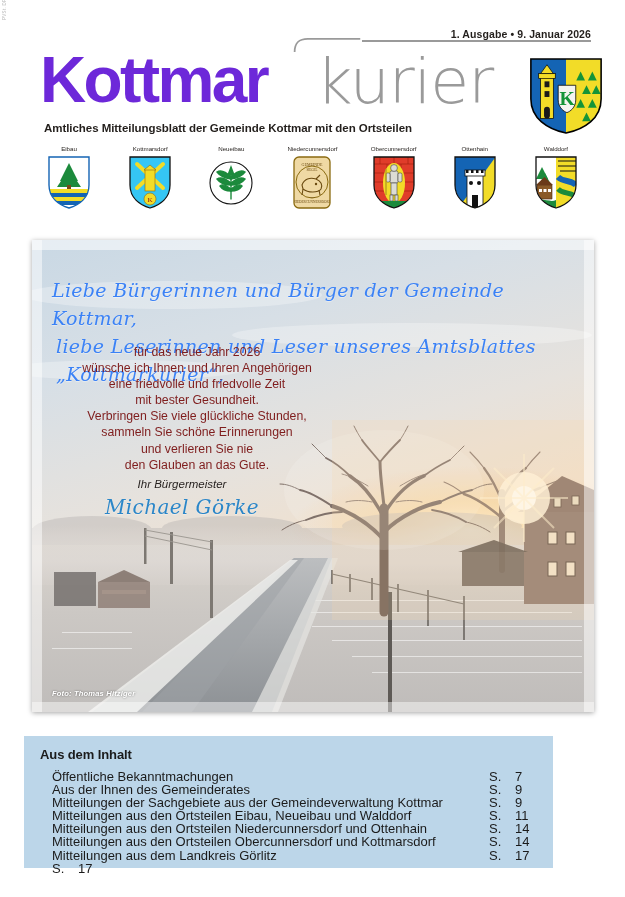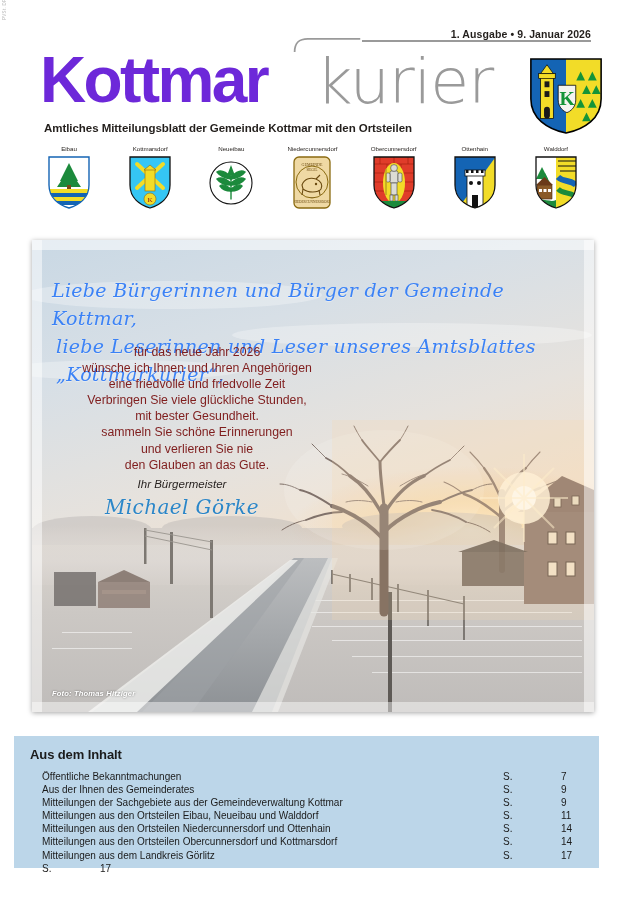--- a/index.html
+++ b/index.html
@@ -217,42 +217,41 @@
     font-style: italic;
     font-weight: bold;
     color: #ffffff;
     letter-spacing: .15px;
     text-shadow: 0 0 2px rgba(0,0,0,.5);
   }
 
   
   .toc {
     position: absolute;
-    left: 14px;
+    left: 24px;
     top: 736px;
-    width: 585px;
+    width: 529px;
     height: 132px;
     background: #bcd6e9;
     padding: 11px 16px 0 16px;
   }
   .toc-title {
     font-size: 13px;
     font-weight: bold;
     color: #1b1b1b;
     letter-spacing: -.1px;
     margin-bottom: 8px;
   }
   .toc-row {
     display: flex;
     align-items: center;
-    font-size: 10px;
+    font-size: 13px;
     color: #1b1b1b;
     line-height: 13.1px;
     padding-left: 12px;
-    gap: 32px;
   }
   .toc-row .t { flex: 1; white-space: nowrap; }
   .toc-row .s { width: 26px; text-align: left; }
   .toc-row .p { width: 22px; text-align: right; padding-right: 18px; }
 </style>
 </head>
 <body>
 
 <div class="margin-code">PVSt. DPAG</div>
 
@@ -695,22 +694,22 @@
 
   <div class="greeting-script">
     <span class="l1">Liebe Bürgerinnen und Bürger der Gemeinde Kottmar,</span>
     <span class="l2">liebe Leserinnen und Leser unseres Amtsblattes „Kottmarkurier“,</span>
   </div>
 
   <div class="greeting-body">
     <div>für das neue Jahr 2026</div>
     <div>wünsche ich Ihnen und Ihren Angehörigen</div>
     <div>eine friedvolle und friedvolle Zeit</div>
+    <div>mit bester Gesundheit.</div>
     <div>Verbringen Sie viele glückliche Stunden,</div>
-    <div>mit bester Gesundheit.</div>
     <div>sammeln Sie schöne Erinnerungen</div>
     <div>und verlieren Sie nie</div>
     <div>den Glauben an das Gute.</div>
   </div>
 
   <div class="signoff">
     <div class="role">Ihr Bürgermeister</div>
     <div class="name">Michael Görke</div>
   </div>
 

